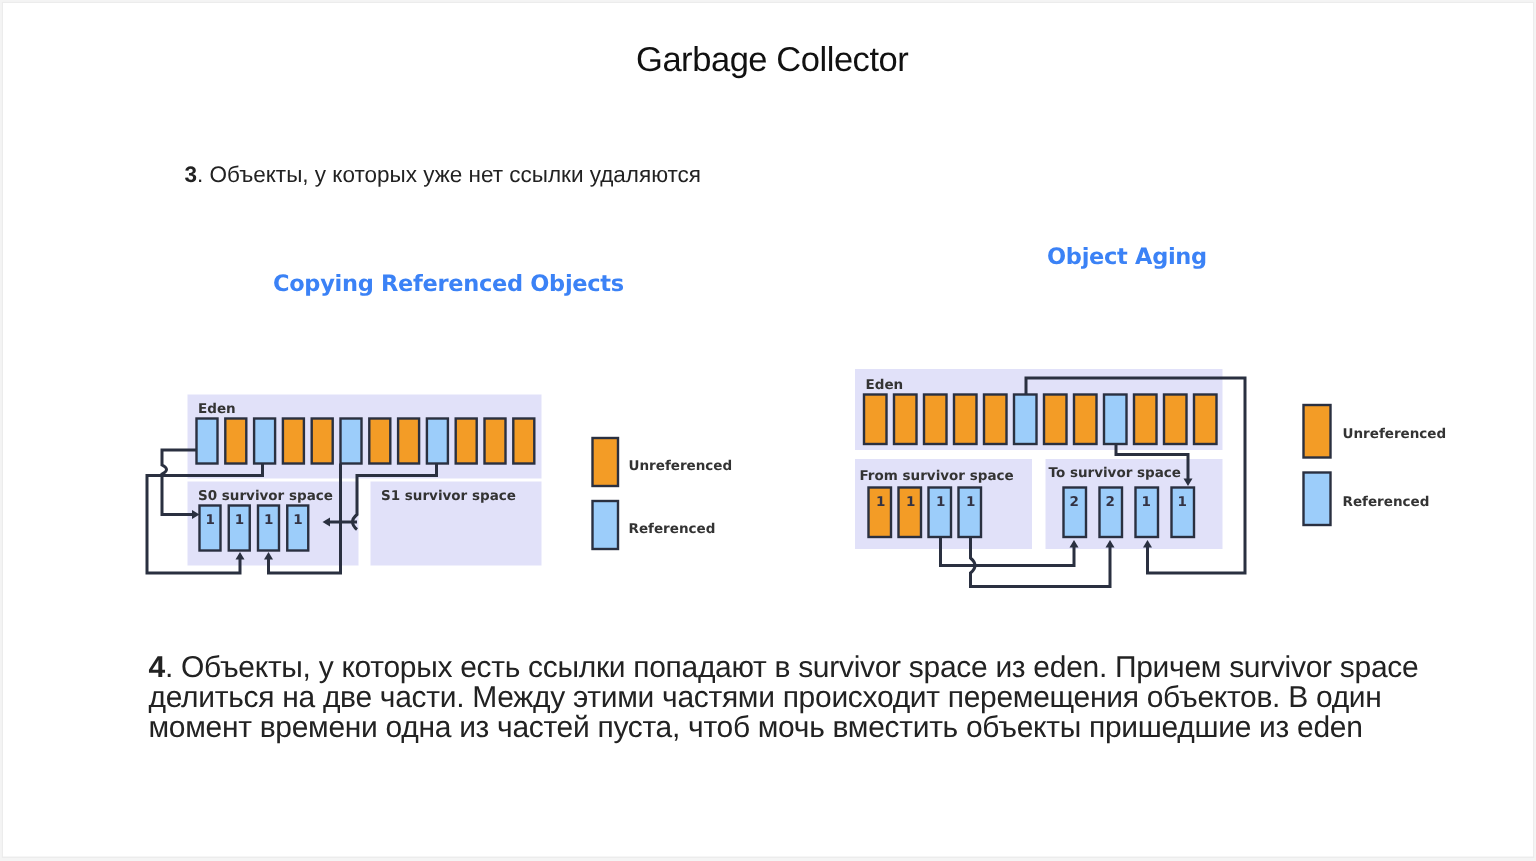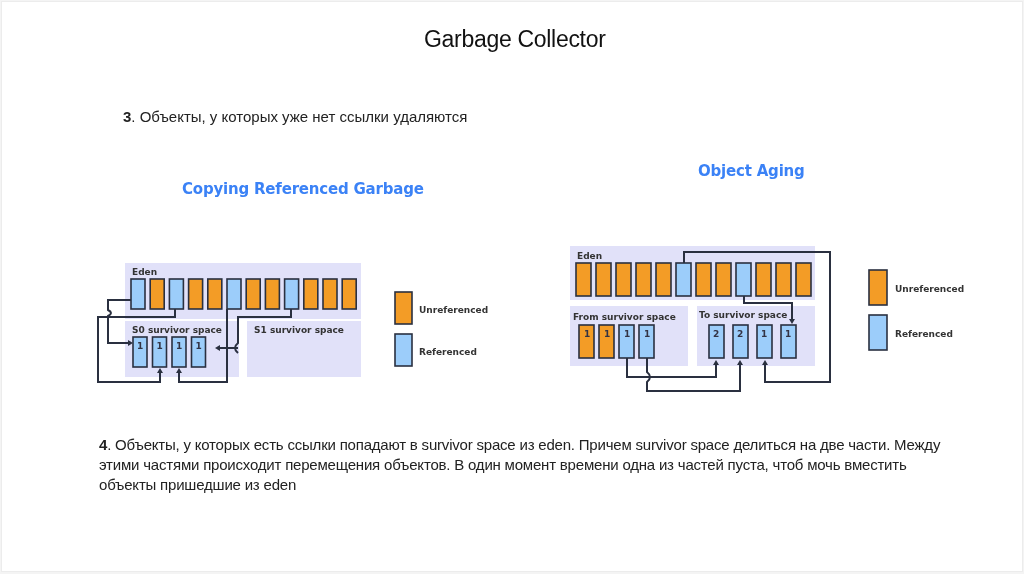--- a/index.html
+++ b/index.html
@@ -2,36 +2,36 @@
 <html><head>
 <meta charset="utf-8">
 <style>
   html, body { margin: 0; padding: 0; background: #f4f4f4; }
   body { width: 1024px; height: 574px; position: relative; overflow: hidden; font-family: "Liberation Sans", sans-serif; }
   .slide { position: absolute; left: 1px; top: 1px; width: 1020px; height: 569px; background: #ffffff; border: 1px solid #ececec; }
   .title1 { position: absolute; left: 422px; top: 24px; font-size: 23px; color: #111; letter-spacing: -0.3px; white-space: nowrap; text-align: center; }
   .title2 { position: absolute; left: 412px; top: 56px; font-size: 23px; color: #111; letter-spacing: -0.3px; white-space: nowrap; }
   .p3 { position: absolute; left: 85px; top: 106px; font-size: 15px; color: #222; white-space: nowrap; margin-left: 36px; }
   .p3 b, .p4 b { font-weight: bold; }
-  .p4 { position: absolute; left: 97px; top: 433px; font-size: 15px; color: #222; line-height: 20px; width: 860px; letter-spacing: -0.2px; }
+  .p4 { position: absolute; left: 97px; top: 433px; font-size: 20px; color: #222; line-height: 20px; width: 860px; letter-spacing: -0.2px; }
   .dtitle { position: absolute; font-size: 15px; font-weight: bold; color: #3b82f6; white-space: nowrap; font-family: "DejaVu Sans", sans-serif; letter-spacing: -0.2px; }
   svg { position: absolute; left: 0; top: 0; }
   .lbl { font-family: "DejaVu Sans", sans-serif; font-weight: bold; font-size: 9px; fill: #333; }
   .num { font-family: "DejaVu Sans", sans-serif; font-weight: bold; font-size: 9px; fill: #334; }
   .line { fill: none; stroke: #2a3040; stroke-width: 2; }
 </style>
 </head>
 <body>
 
 <div class="slide">
   <div class="title1">Garbage Collector</div>
 
   <div class="p3"><b>3</b><span>. Объекты, у которых уже нет ссылки удаляются</span></div>
 
-  <div class="dtitle" style="left:180px; top:178px;">Copying Referenced Garbage</div>
+  <div class="dtitle" style="left:180px; top:178px;">Copying Referenced Objects</div>
   <div class="dtitle" style="left:696px; top:160px;">Object Aging</div>
 
   <svg id="diag" width="1024" height="574">
       <defs></defs>
       <rect x="123" y="261" width="236" height="56" fill="#dcdcf8" opacity="0.85"></rect>
       <text x="130" y="273" class="lbl">Eden</text>
       <rect x="129" y="277" width="14" height="30" fill="#9ccdfa" stroke="#2a3040" stroke-width="1.6"></rect>
       <rect x="148.2" y="277" width="14" height="30" fill="#f39c26" stroke="#2a3040" stroke-width="1.6"></rect>
       <rect x="167.4" y="277" width="14" height="30" fill="#9ccdfa" stroke="#2a3040" stroke-width="1.6"></rect>
       <rect x="186.6" y="277" width="14" height="30" fill="#f39c26" stroke="#2a3040" stroke-width="1.6"></rect>

